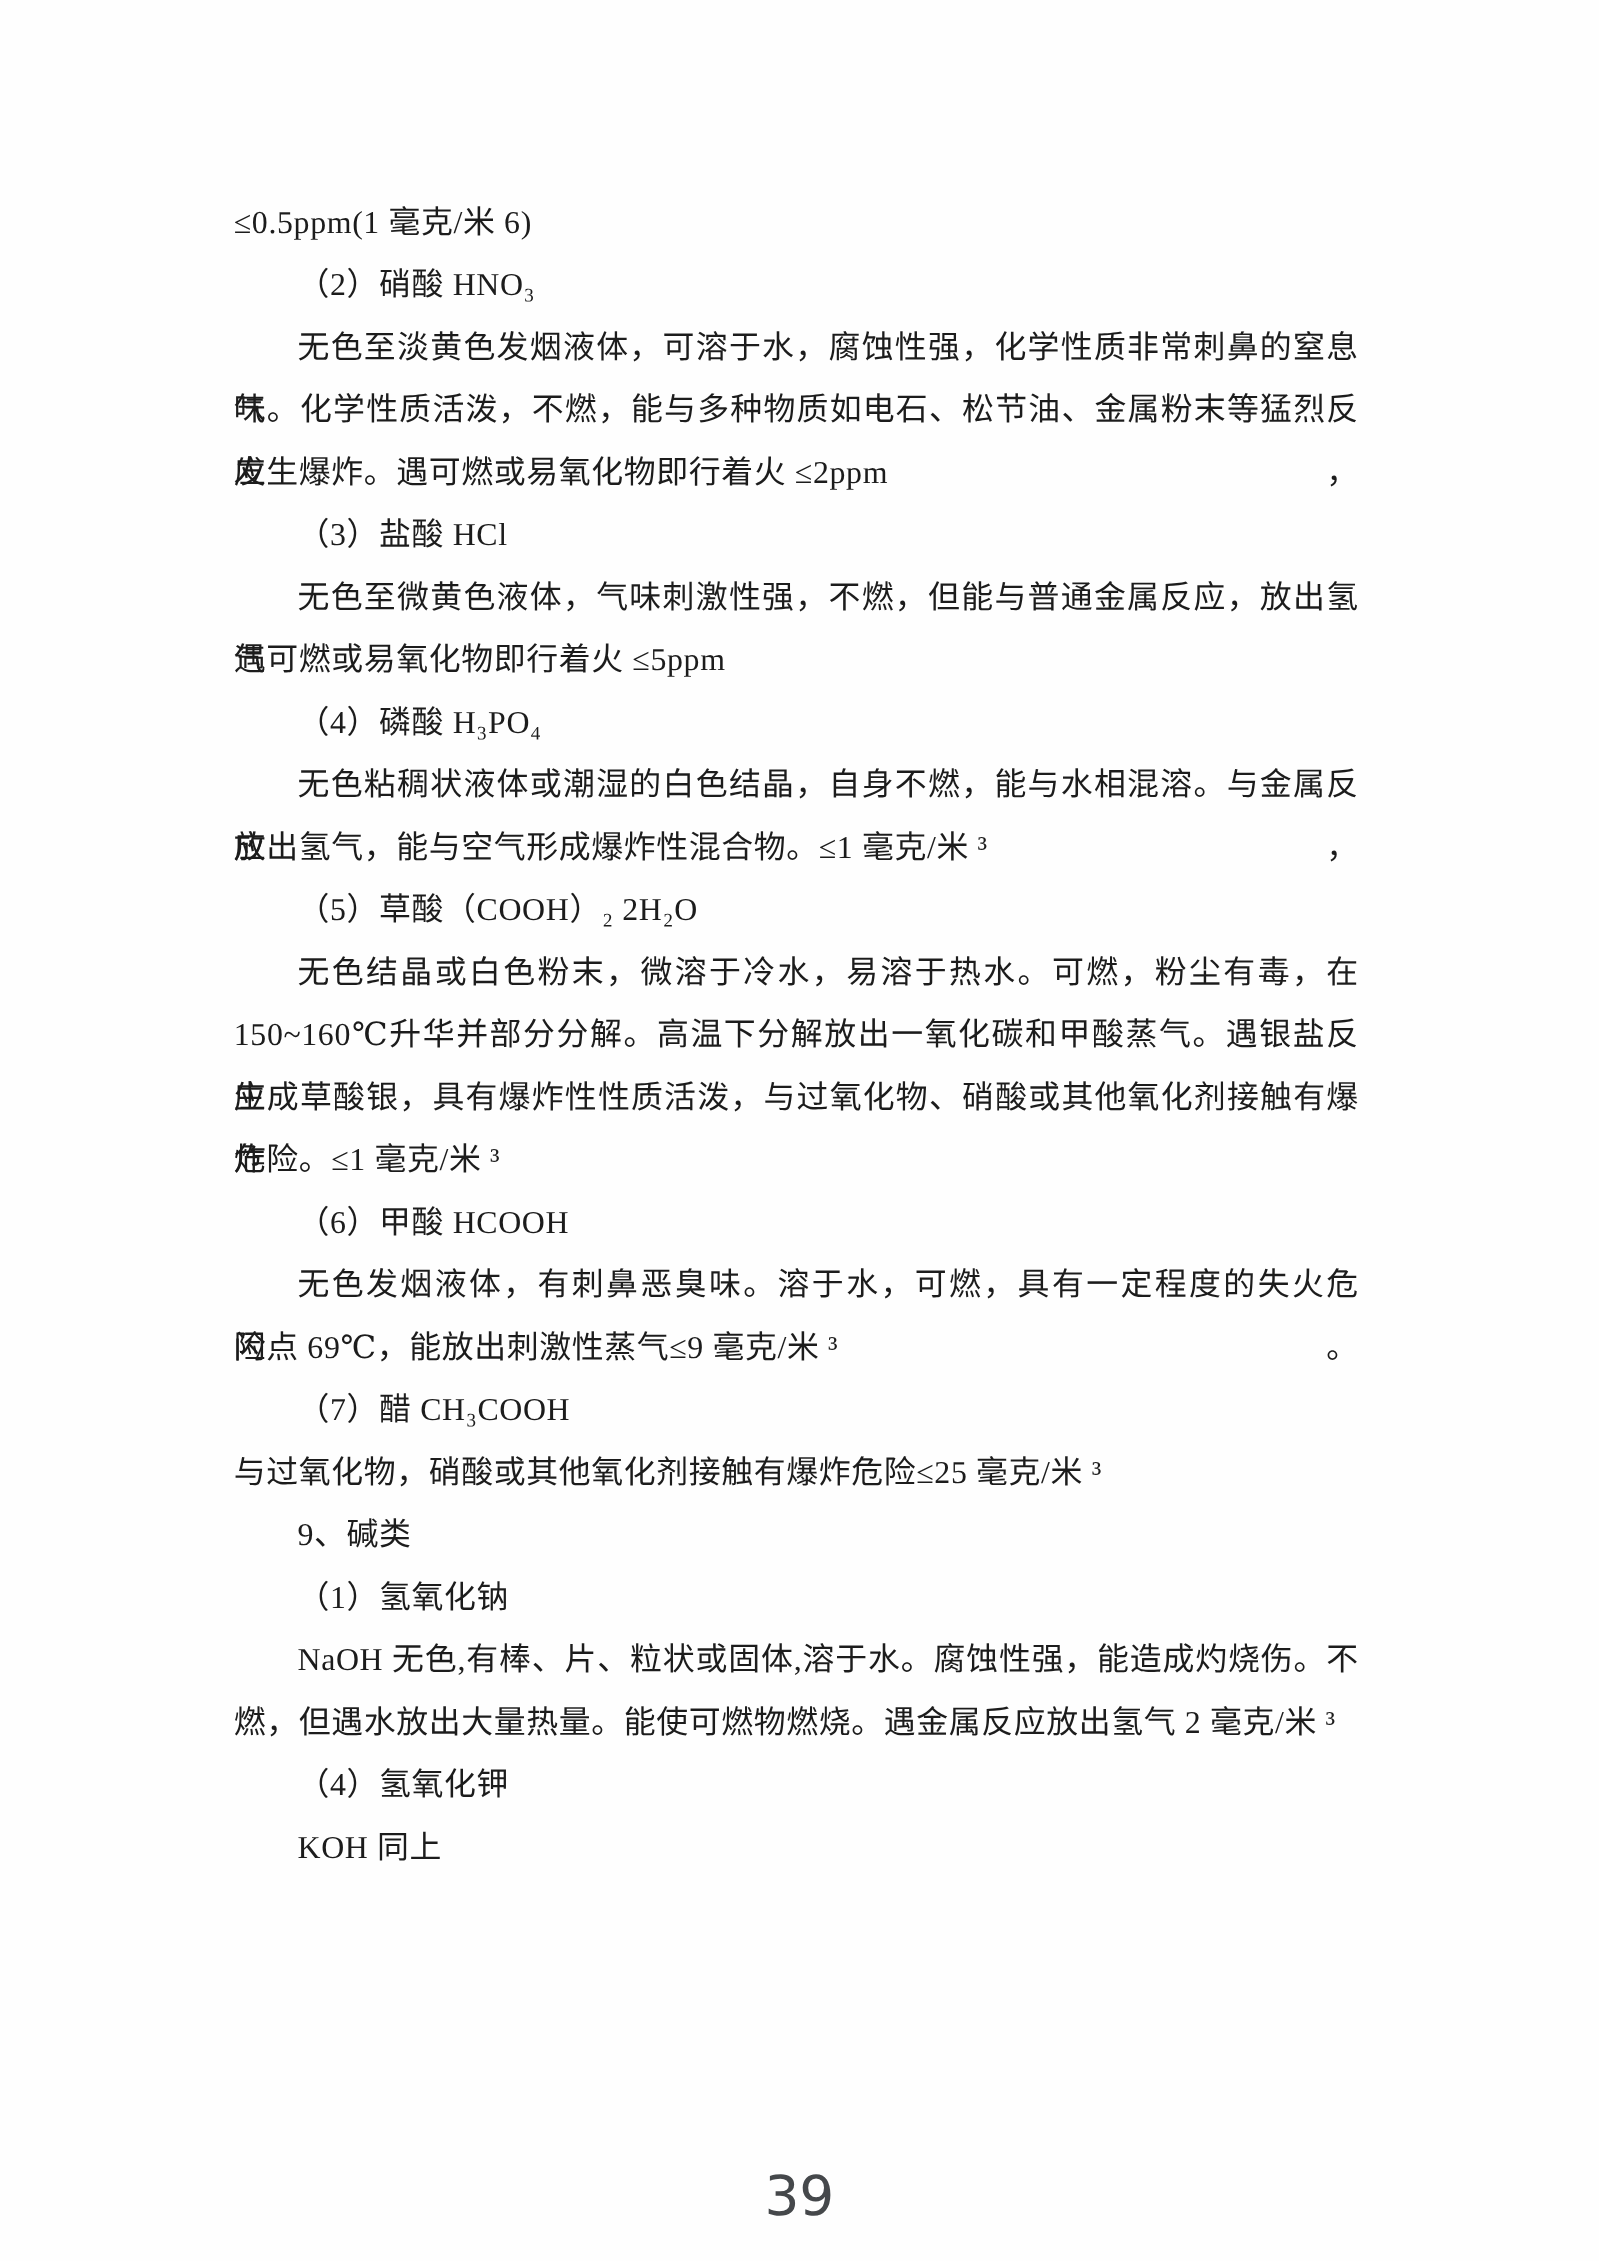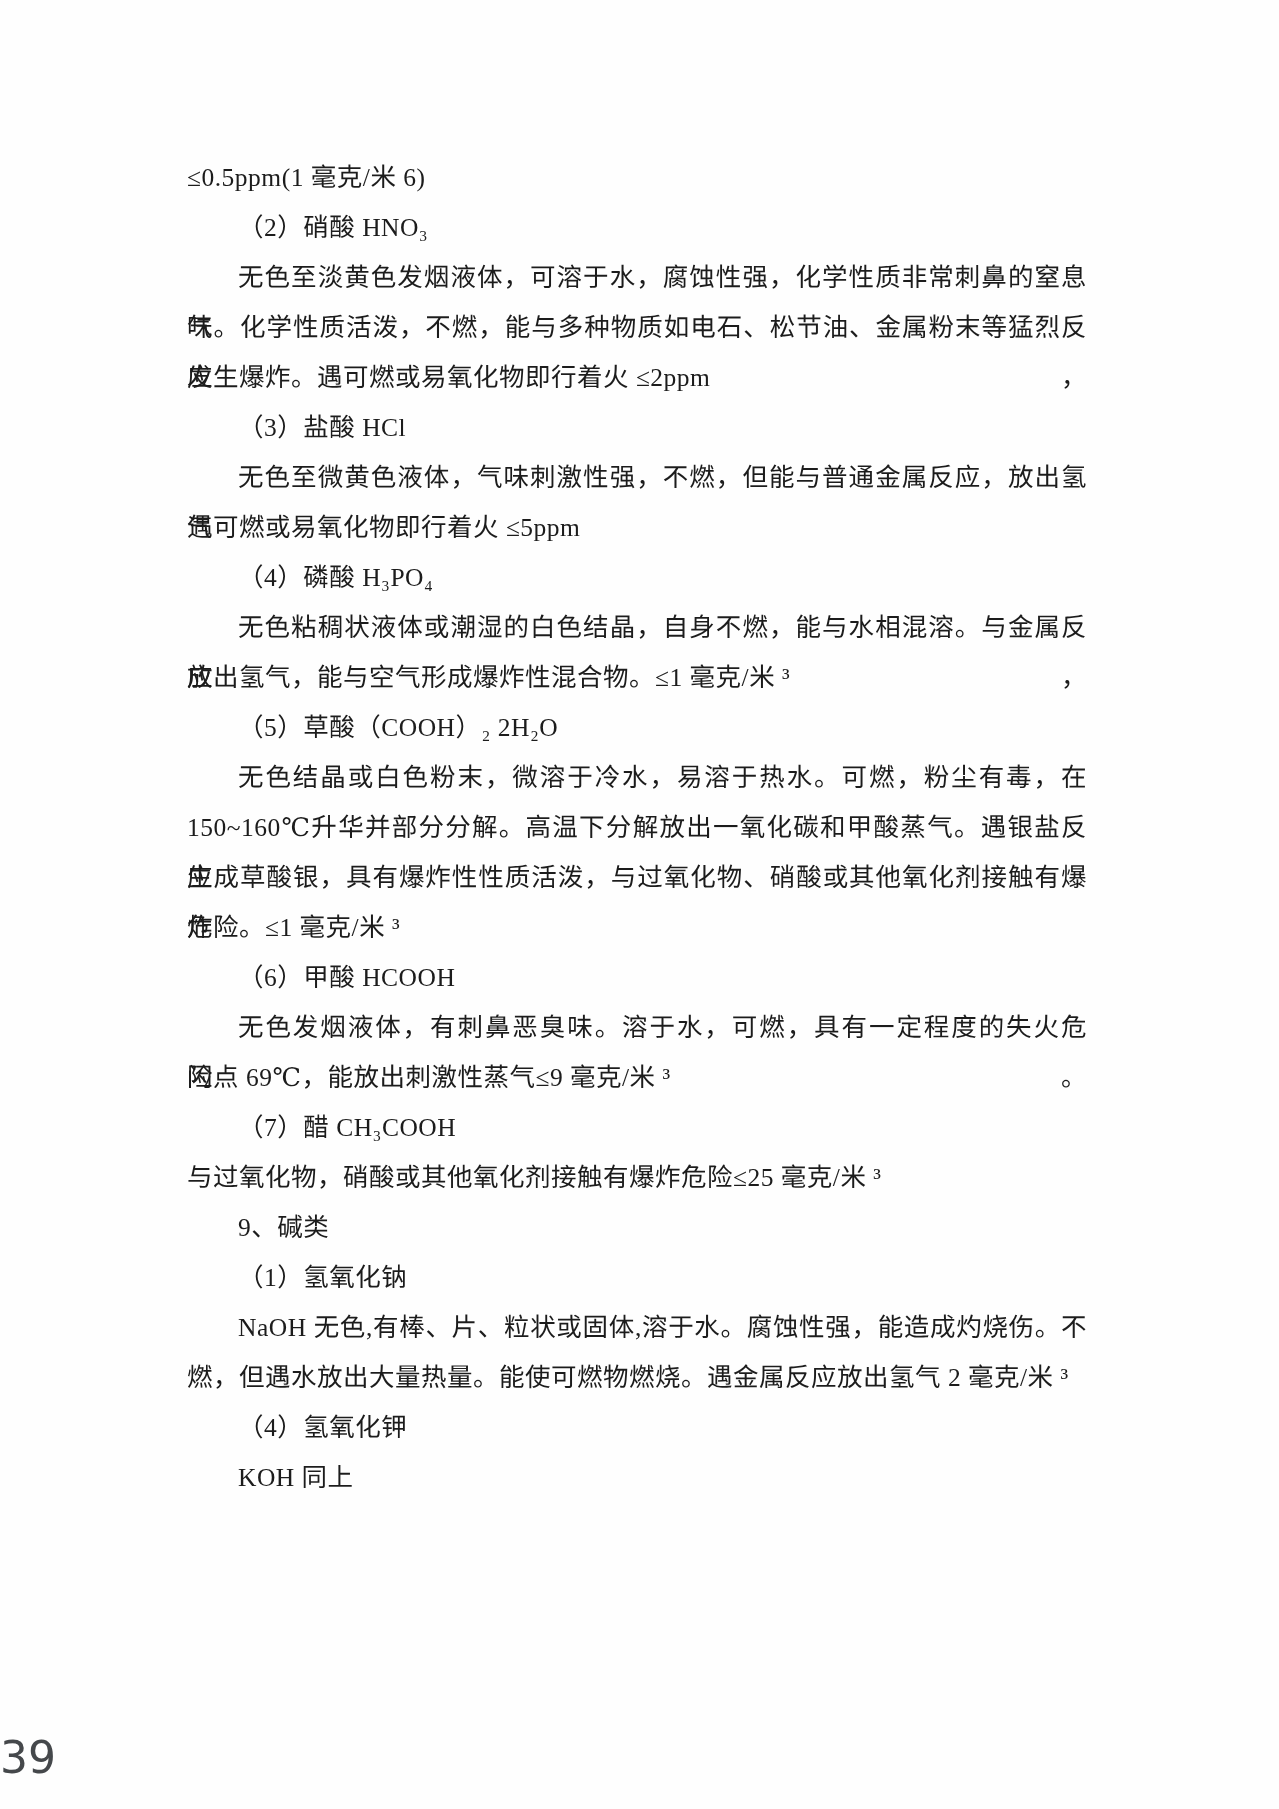--- a/index.html
+++ b/index.html
@@ -41,21 +41,21 @@
   }
   
   .line.ind {
     text-indent: 51px;
   }
   .page-number {
     position: absolute;
     top: 1736px;
     left: 0;
     width: 100%;
-    text-align: left;
+    text-align: center;
     font-family: "DejaVu Sans", "Liberation Sans", sans-serif;
     font-size: 44px;
     line-height: 44px;
     font-weight: 400;
     color: #45484b;
   }
 </style>
 </head>
 <body>
 

